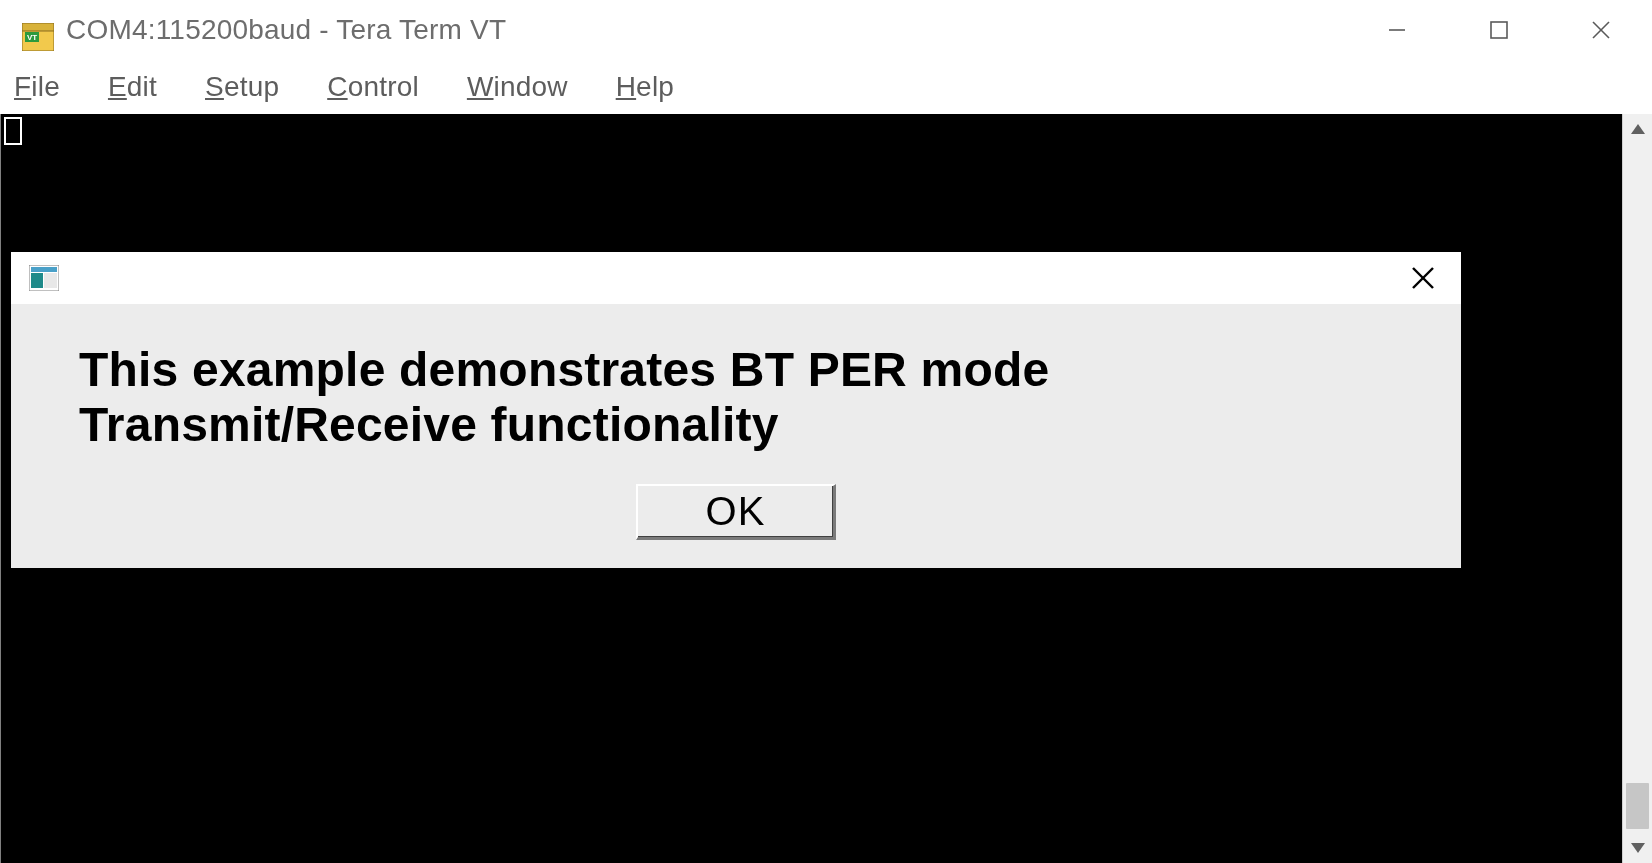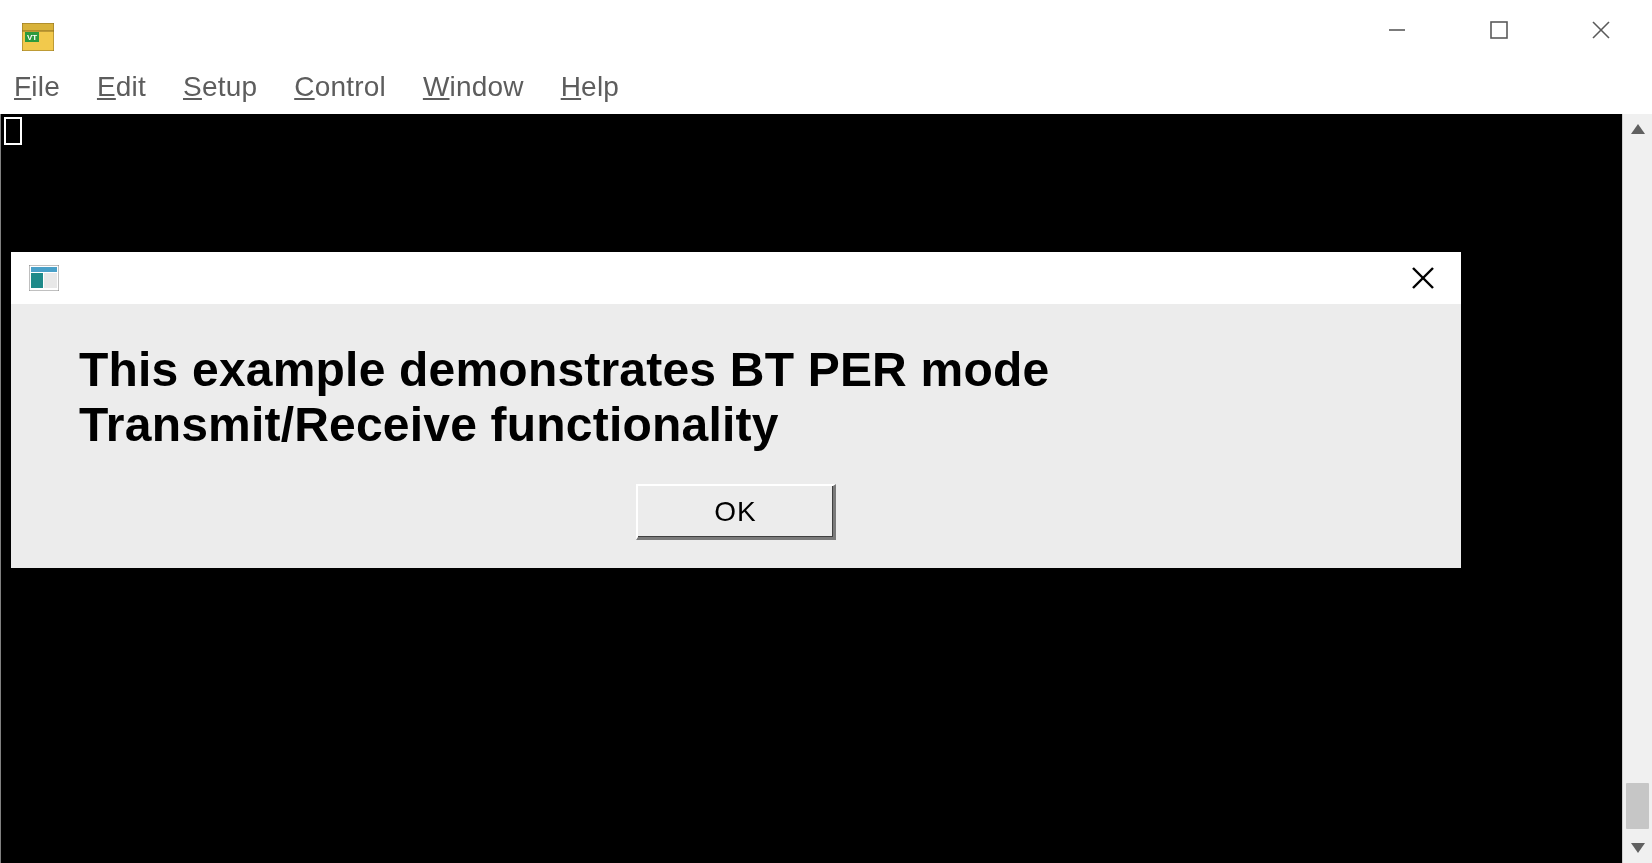--- a/index.html
+++ b/index.html
@@ -51,21 +51,21 @@
     }
     .win-btn svg { display: block; }
 
     
     .menubar {
       height: 54px;
       background: #ffffff;
       display: flex;
       align-items: center;
       padding-left: 14px;
-      gap: 37px;
+      gap: 48px;
       border-bottom: 1px solid transparent;
     }
     .menu-item {
       font-size: 28px;
       color: #5d5d5d;
       cursor: default;
       letter-spacing: 0.2px;
     }
     .menu-item .ul { text-decoration: underline; }
 
@@ -169,21 +169,21 @@
     }
     .ok-btn {
       width: 200px;
       height: 56px;
       background: #ececec;
       border-top: 2px solid #ffffff;
       border-left: 2px solid #ffffff;
       border-right: 3px solid #7a7a7a;
       border-bottom: 3px solid #7a7a7a;
       font-family: Arial, Helvetica, sans-serif;
-      font-size: 28px;
+      font-size: 40px;
       color: #000;
       display: flex;
       align-items: center;
       justify-content: center;
       letter-spacing: 1px;
       box-shadow: inset -1px -1px 0 #404040;
       cursor: default;
     }
   </style>
 </head>
@@ -191,20 +191,21 @@
 
 <div class="titlebar">
   <span class="app-icon">
     <svg viewBox="0 0 32 28" width="32" height="28">
       <rect x="0" y="6" width="32" height="22" fill="#f2c94c" stroke="#8a6d1e" stroke-width="1"></rect>
       <rect x="0" y="0" width="32" height="8" fill="#d8b23a" stroke="#8a6d1e" stroke-width="1"></rect>
       <rect x="3" y="9" width="14" height="10" fill="#2d9a3d"></rect>
       <text x="5" y="17" font-size="8" fill="#fff" font-family="Arial" font-weight="bold">VT</text>
     </svg>
   </span>
+  <span class="titlebar-text">COM4:115200baud - Tera Term VT</span>
   <div class="win-controls">
     <div class="win-btn">
       <svg width="22" height="22" viewBox="0 0 22 22">
           <line x1="3" y1="11" x2="19" y2="11" stroke="#5a5a5a" stroke-width="1.6"></line>
         </svg>
     </div>
     <div class="win-btn">
       <svg width="22" height="22" viewBox="0 0 22 22">
           <rect x="3" y="3" width="16" height="16" fill="none" stroke="#5a5a5a" stroke-width="1.6"></rect>
         </svg>

